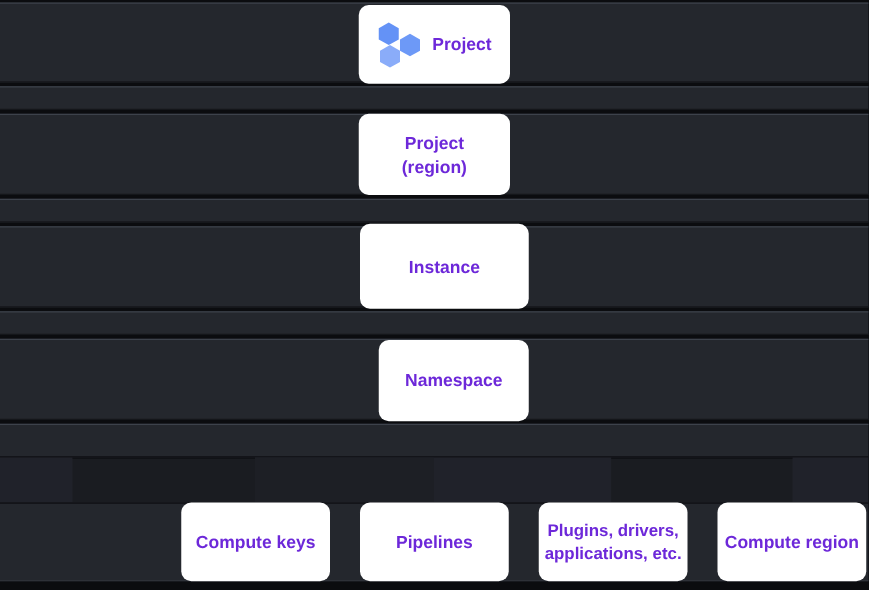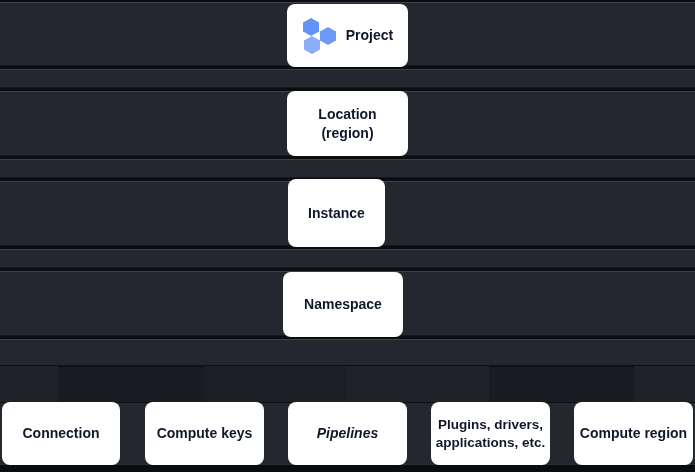--- a/index.html
+++ b/index.html
@@ -30,31 +30,31 @@
   .shade-a{left:58px; width:146px;background:#1a1c21;border-top:1px solid #0e0f13;}
   .shade-b{left:204px;width:143px;background:#1d1f25;}
   .shade-c{left:489px;width:145px;background:#1a1c21;border-top:1px solid #0e0f13;}
   .leaf-row-bg{
     position:absolute;left:0;top:402px;width:695px;height:63px;box-sizing:border-box;
     background:#24272d;border-top:1px solid #0e0f13;border-bottom:1px solid #2e3138;
   }
   .card{
     position:absolute;background:#ffffff;border-radius:8px;
     display:flex;align-items:center;justify-content:center;
-    color:#0f172a;font-weight:bold;font-size:14px;line-height:1.32;
+    color:#6d28d9;font-weight:bold;font-size:14px;line-height:1.32;
     text-align:center;
   }
   .c-project  {left:287px;top:4px;  width:121px;height:63px;gap:9px;}
   .c-location {left:287px;top:91px; width:121px;height:65px;}
-  .c-instance {left:288px;top:179px;width:97px;height:68px;}
-  .c-namespace{left:283px;top:272px;width:120px;height:65px;}
+  .c-instance {left:288px;top:179px;width:135px;height:68px;}
+  .c-namespace{left:303px;top:272px;width:120px;height:65px;}
   .leaf{top:402px;height:63px;}
   .leaf-0{left:2px;  width:118px;}
   .leaf-1{left:145px;width:119px;}
-  .leaf-2{left:288px;width:119px;font-style:italic;}
+  .leaf-2{left:288px;width:119px;}
   .leaf-3{left:431px;width:119px;font-size:13.5px;}
   .leaf-4{left:574px;width:119px;}
   .lbl-narrow{display:inline-block;max-width:82px;}
   .lbl-plugins{display:inline-block;max-width:112px;}
   .icon-wrap{display:inline-flex;align-items:center;justify-content:center;}
 </style>
 </head>
 <body>
 
 <div class="stage">
@@ -81,34 +81,31 @@
       <svg width="35" height="40" viewBox="0 0 35 40">
         <polygon points="9,2 17,6.5 17,15.5 9,20 1,15.5 1,6.5" fill="#6492f6"></polygon>
         <polygon points="10,20 18,24.5 18,33.5 10,38 2,33.5 2,24.5" fill="#8aacf9"></polygon>
         <polygon points="26,11 34,15.5 34,24.5 26,29 18,24.5 18,15.5" fill="#6d99f7"></polygon>
       </svg>
     </span>
     <span>Project</span>
   </div>
 
   <div class="card c-location">
-    <span class="lbl-narrow">Location (region)</span>
+    <span class="lbl-narrow">Project (region)</span>
   </div>
 
   <div class="card c-instance">
     <span>Instance</span>
   </div>
 
   <div class="card c-namespace">
     <span>Namespace</span>
   </div>
 
-  <div class="card leaf leaf-0">
-    <span>Connection</span>
-  </div>
   <div class="card leaf leaf-1">
     <span>Compute keys</span>
   </div>
   <div class="card leaf leaf-2">
     <span>Pipelines</span>
   </div>
   <div class="card leaf leaf-3">
     <span class="lbl-plugins">Plugins, drivers, applications, etc.</span>
   </div>
   <div class="card leaf leaf-4">

